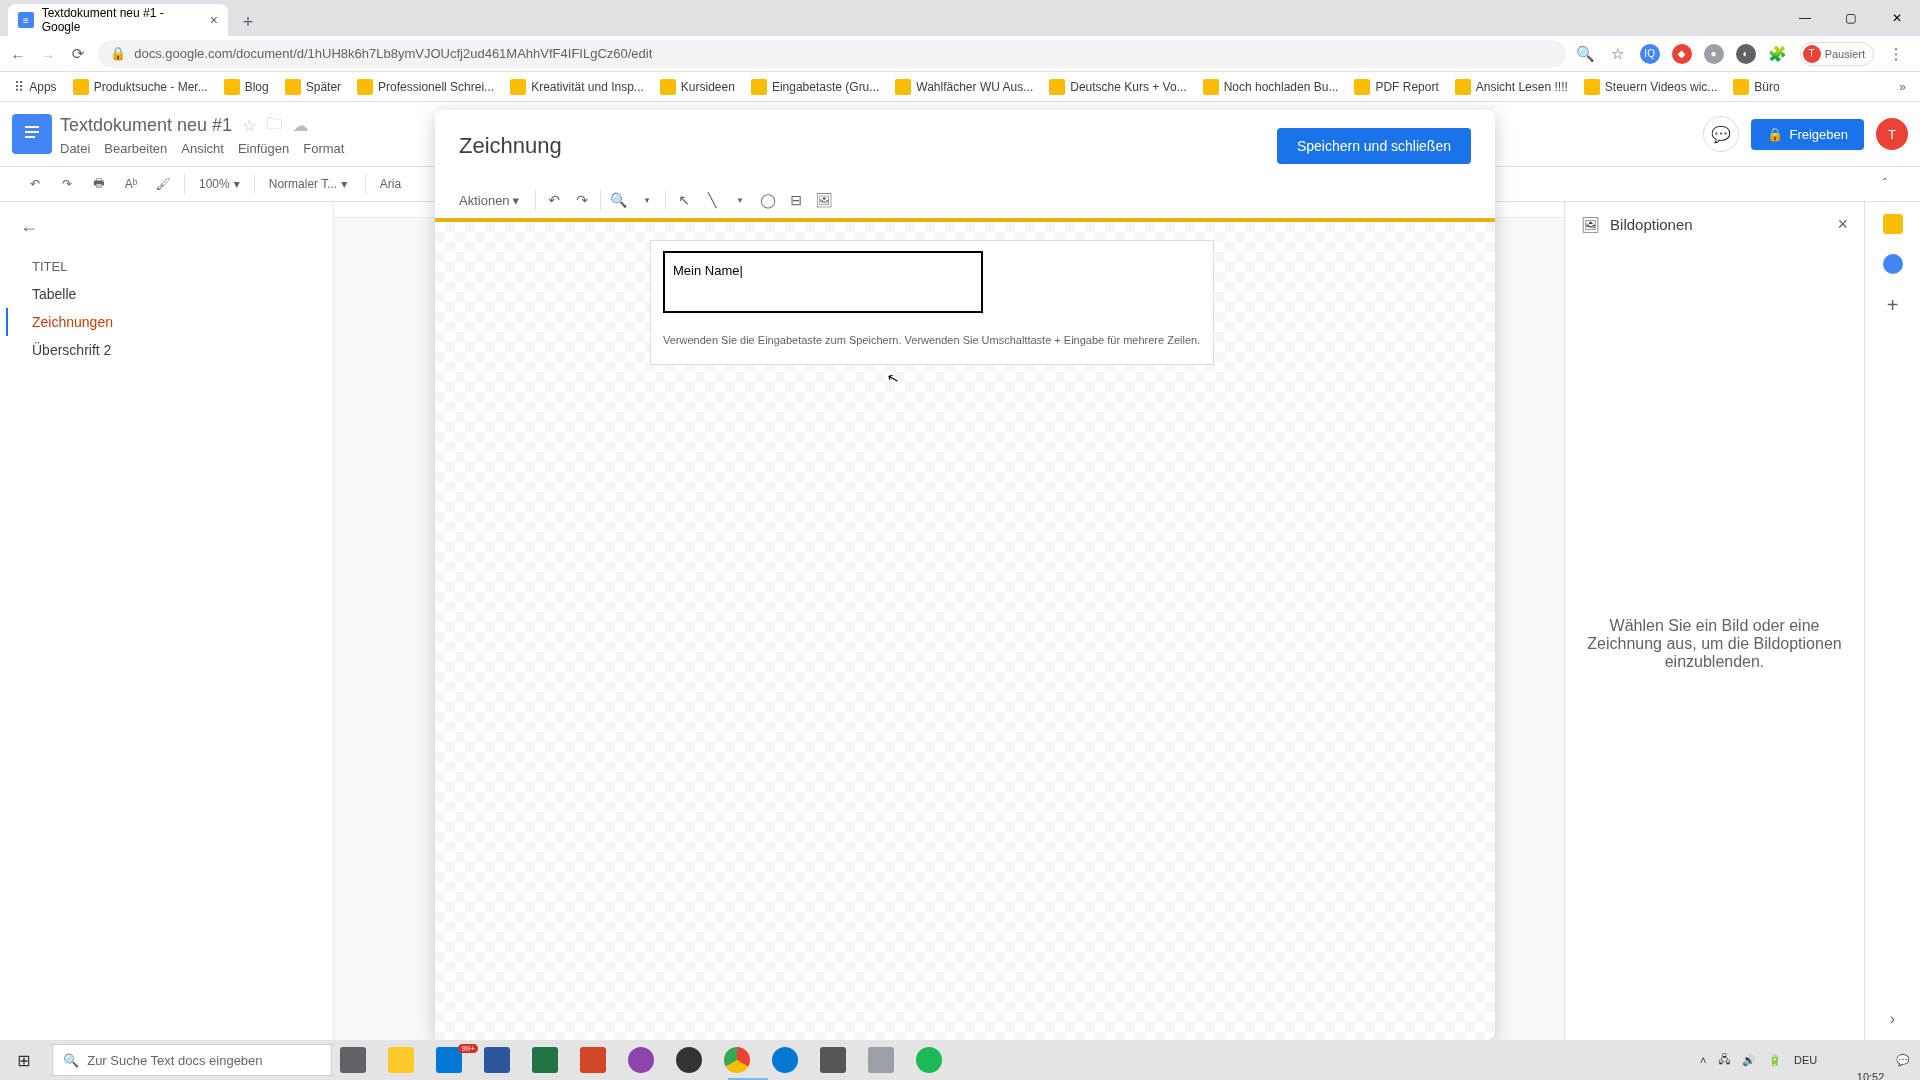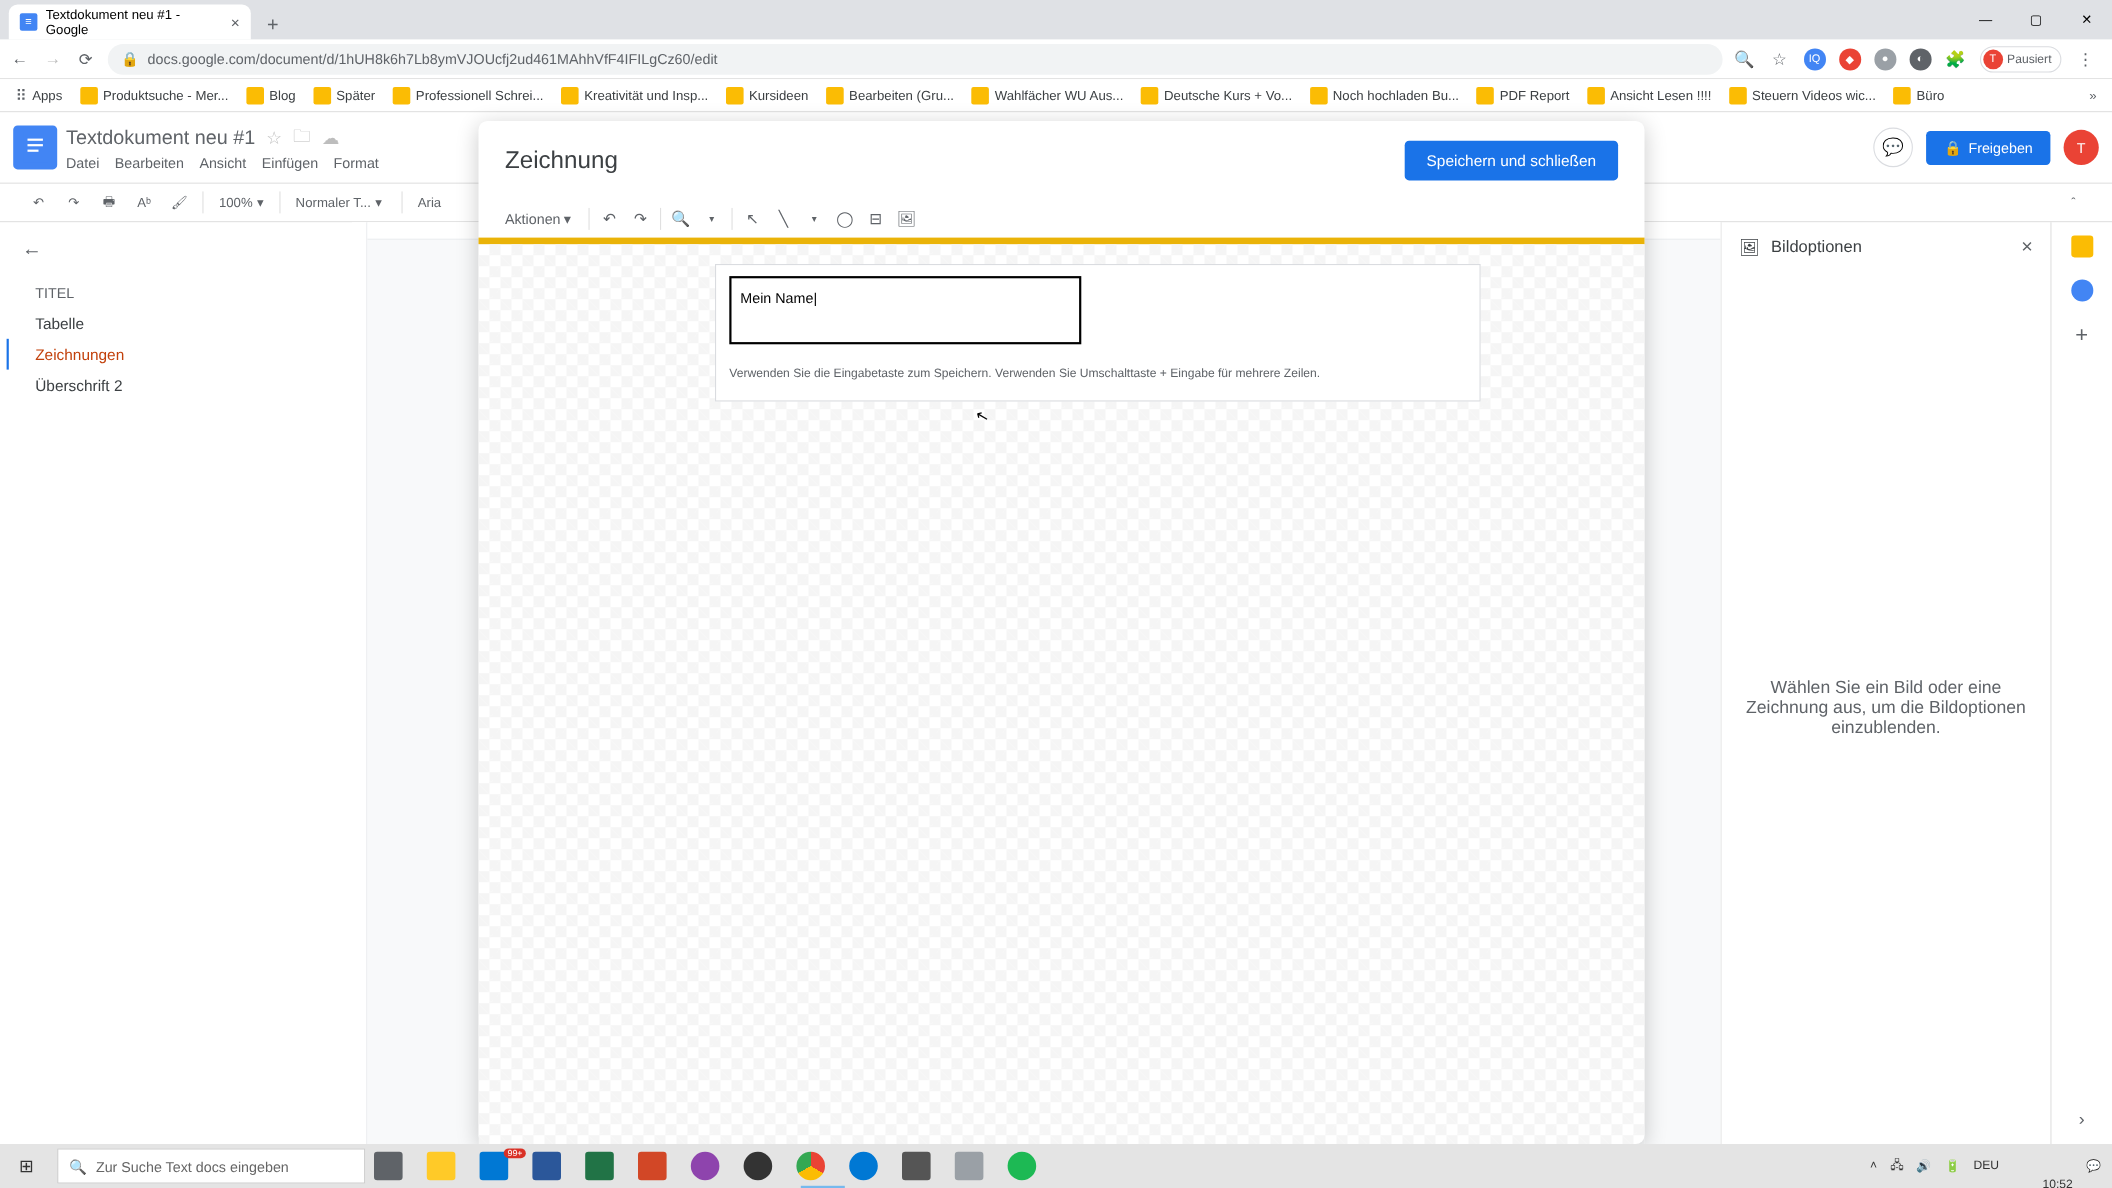--- a/index.html
+++ b/index.html
@@ -72,25 +72,25 @@
 
 
 .mini-sidebar { width:56px; border-left:1px solid #e0e0e0; display:flex; flex-direction:column; align-items:center; padding-top:12px; gap:20px; }
 .mini-icon { width:20px; height:20px; border-radius:3px; }
 
 
 .modal { position:absolute; top:110px; left:435px; width:1060px; height:930px; background:#fff; box-shadow:0 4px 20px rgba(0,0,0,0.2); border-radius:8px; display:flex; flex-direction:column; }
 .modal-head { display:flex; align-items:center; padding:18px 24px; }
 .modal-title { font-size:22px; color:#3c4043; }
 .modal-save { margin-left:auto; background:#1a73e8; color:#fff; padding:10px 20px; border-radius:4px; font-size:14px; cursor:pointer; }
-.modal-toolbar { height:40px; border-bottom:6px solid #eab308; display:flex; align-items:center; padding:0 16px; gap:8px; color:#5f6368; font-size:13px; }
+.modal-toolbar { height:40px; border-bottom:4px solid #eab308; display:flex; align-items:center; padding:0 16px; gap:8px; color:#5f6368; font-size:13px; }
 .mt-btn { padding:4px 8px; display:flex; align-items:center; gap:3px; cursor:pointer; }
 .mt-icon { width:20px; height:20px; display:flex; align-items:center; justify-content:center; font-size:14px; }
 .modal-canvas { flex:1; position:relative; background-image:linear-gradient(45deg,#f5f5f5 25%,transparent 25%),linear-gradient(-45deg,#f5f5f5 25%,transparent 25%),linear-gradient(45deg,transparent 75%,#f5f5f5 75%),linear-gradient(-45deg,transparent 75%,#f5f5f5 75%); background-size:20px 20px; background-position:0 0,0 10px,10px -10px,-10px 0; }
-.drawing-box { position:absolute; top:18px; left:215px; width:696px; height:125px; background:#fff; border:1px solid #dadce0; padding:18px; }
+.drawing-box { position:absolute; top:18px; left:215px; width:564px; height:125px; background:#fff; border:1px solid #dadce0; padding:18px; }
 .text-frame { position:absolute; top:10px; left:12px; width:320px; height:62px; border:2px solid #000; padding:10px 8px; font-size:13px; }
 .text-cursor::after { content:"|"; animation:blink 1s infinite; }
 @keyframes blink { 50% { opacity:0; } }
 .hint-text { position:absolute; bottom:18px; left:12px; right:12px; font-size:11px; color:#5f6368; }
 .mouse-cursor { position:absolute; top:148px; left:452px; font-size:14px; color:#000; transform:rotate(-15deg); }
 
 
 .taskbar { position:absolute; bottom:0; left:0; right:0; height:40px; background:#e4e4e4; display:flex; align-items:center; }
 .start-btn { width:48px; height:40px; display:flex; align-items:center; justify-content:center; font-size:16px; color:#333; }
 .search-box { width:280px; height:32px; background:#fff; margin-left:4px; display:flex; align-items:center; padding:0 10px; gap:8px; font-size:13px; color:#666; border:1px solid #ccc; }
@@ -170,21 +170,21 @@
   <div class="bm-item">
       <span class="bicon"></span>
       <span>Kreativität und Insp...</span>
     </div>
   <div class="bm-item">
       <span class="bicon"></span>
       <span>Kursideen</span>
     </div>
   <div class="bm-item">
       <span class="bicon"></span>
-      <span>Bearbeiten  (Gru...</span>
+      <span>Eingabetaste  (Gru...</span>
     </div>
   <div class="bm-item">
       <span class="bicon"></span>
       <span>Wahlfächer WU Aus...</span>
     </div>
   <div class="bm-item">
       <span class="bicon"></span>
       <span>Deutsche Kurs + Vo...</span>
     </div>
   <div class="bm-item">

